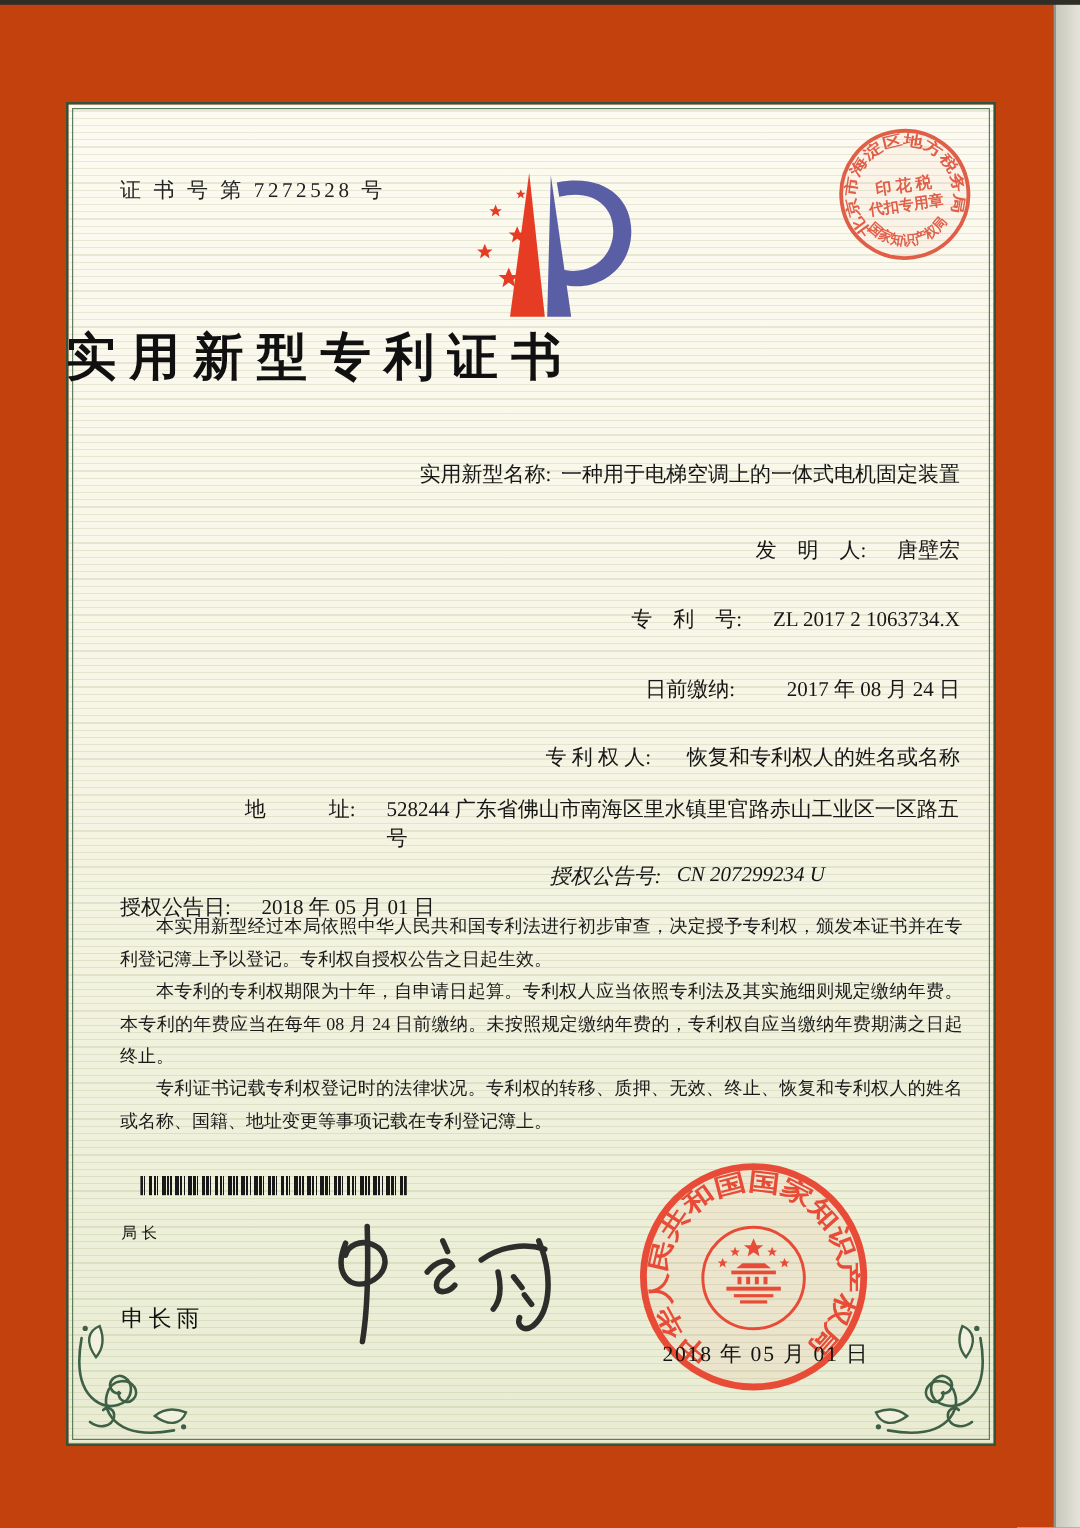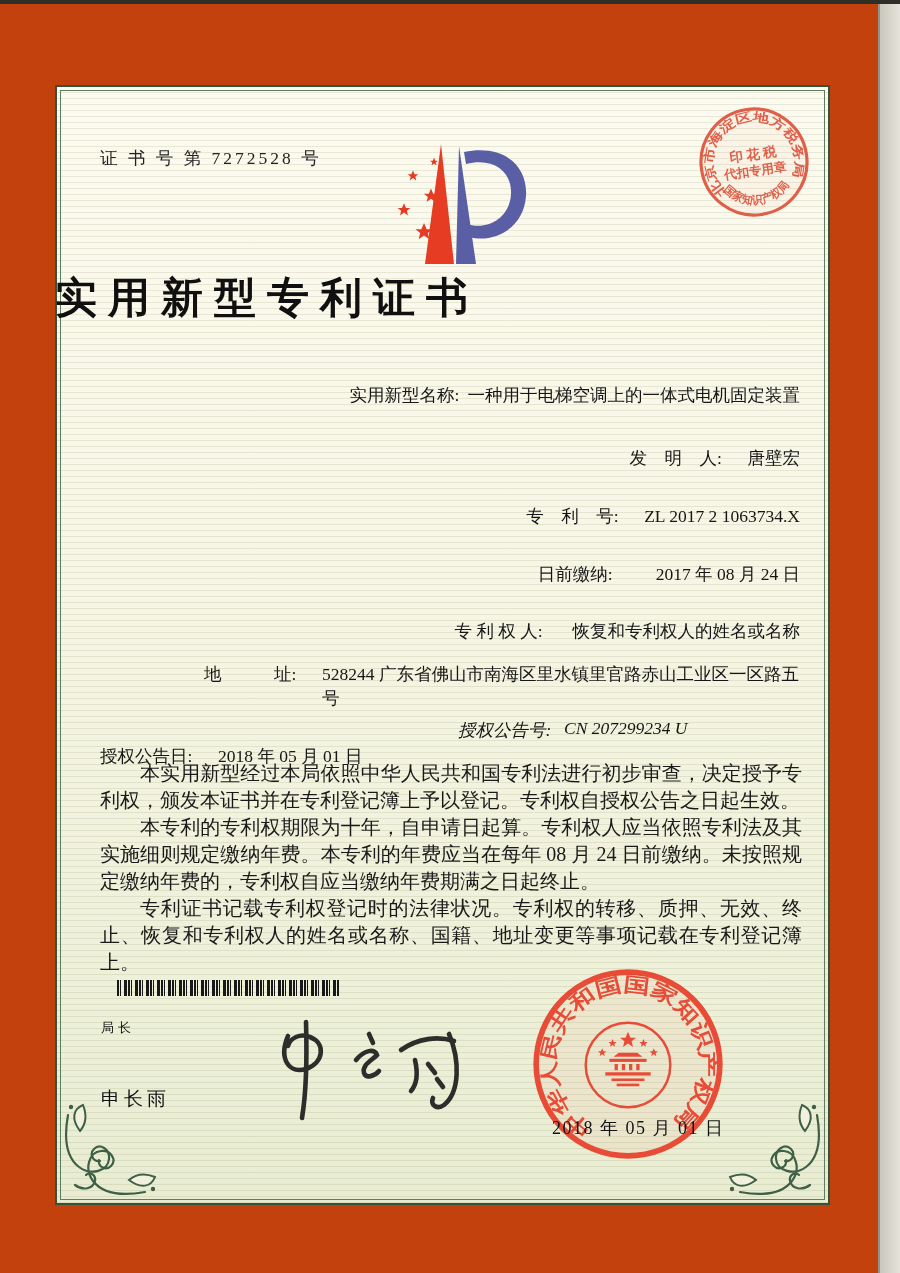--- a/index.html
+++ b/index.html
@@ -36,21 +36,21 @@
   }
 
   .field-row{position:absolute;left:100px;width:700px;display:flex;font-size:17.5px;line-height:1.35;justify-content:flex-end;}
   .field-label{white-space:pre;min-width:112px;flex:0 0 auto;color:#161616;}
   .field-value{margin-left:6px;color:#161616;}
   .addr-value{width:478px;}
   .grant-row{position:absolute;left:100px;top:718px;width:700px;font-size:17.5px;}
   .grant-left{position:absolute;left:0;top:0;display:flex;margin-top:26px;}
   .grant-right{position:absolute;left:358px;top:0;display:flex;font-style:italic;}
 
-  .body-text{position:absolute;left:100px;top:760px;width:702px;font-size:20px;
+  .body-text{position:absolute;left:100px;top:760px;width:702px;font-size:15px;
     line-height:27px;text-align:justify;color:#1a1a1a;}
   .body-text p{margin:0;text-indent:2em;}
 
   .barcode{position:absolute;left:117px;top:980px;width:222px;height:16px;
     background:repeating-linear-gradient(90deg,
       #181818 0 2px, rgba(0,0,0,0) 2px 3px,
       #181818 3px 4px, rgba(0,0,0,0) 4px 7px,
       #181818 7px 10px, rgba(0,0,0,0) 10px 11px);}
 
   .issuer-title{position:absolute;left:101px;top:1019px;font-size:13px;letter-spacing:4px;color:#111;}

